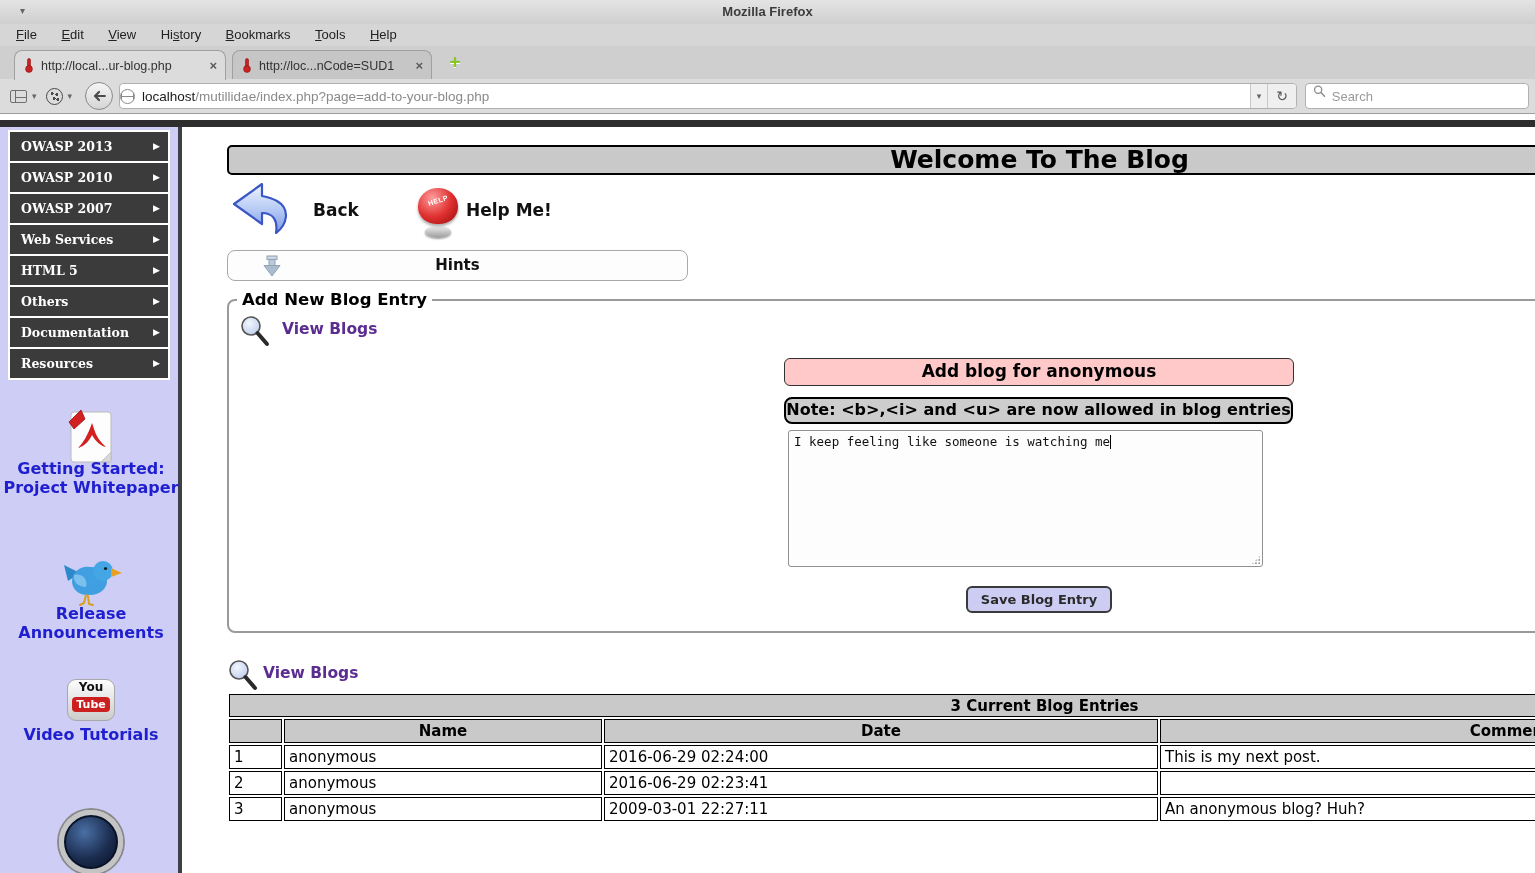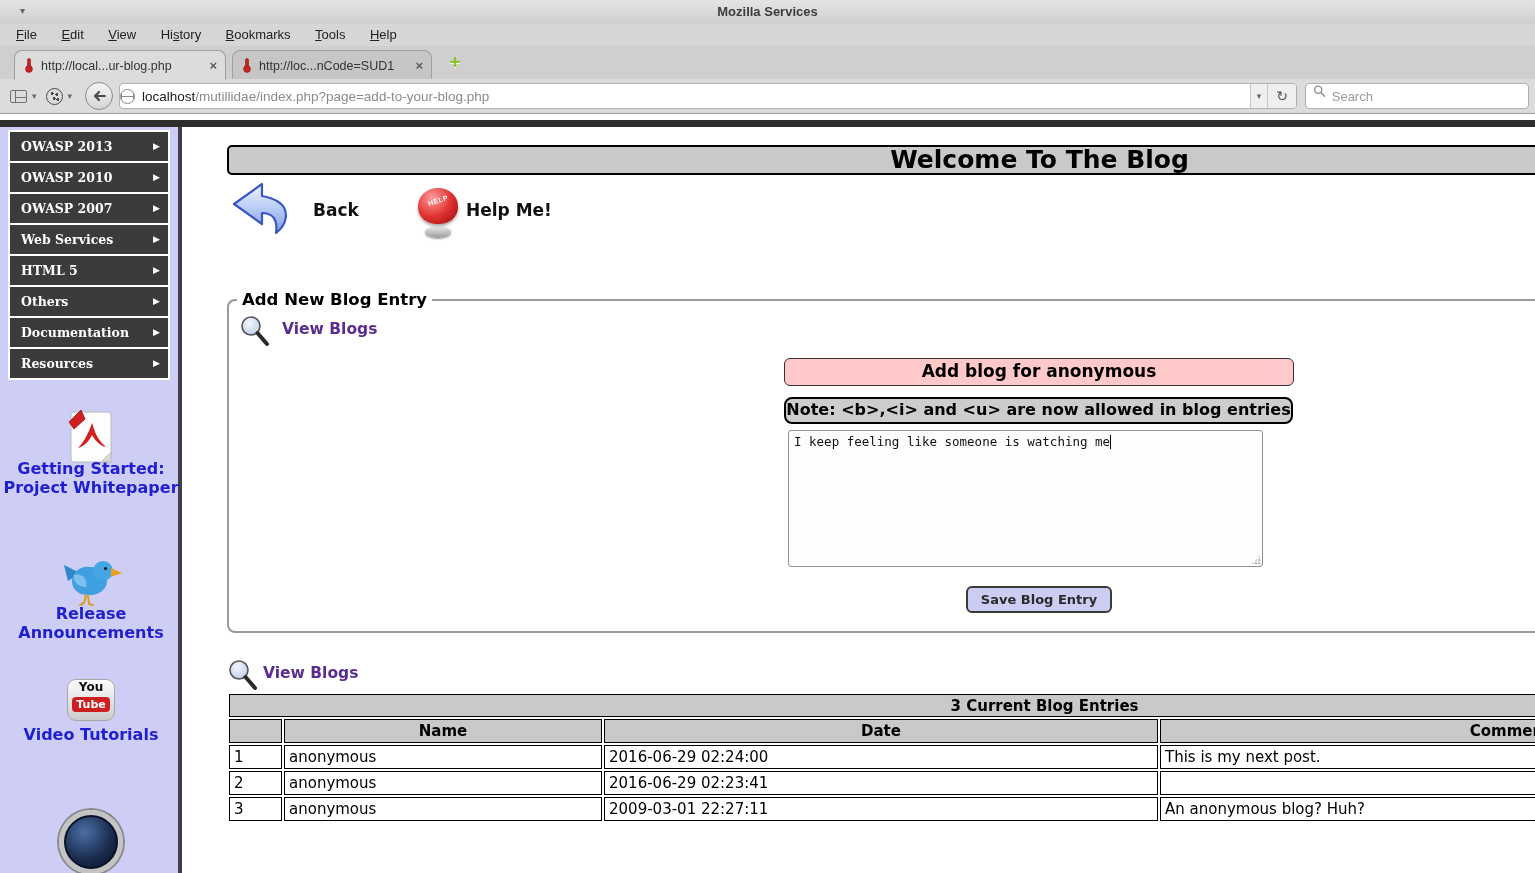--- a/index.html
+++ b/index.html
@@ -154,21 +154,21 @@
 
   .mag-icon { cursor:pointer; }
 </style>
 </head>
 <body>
 
 <div class="screen">
 
   <div class="titlebar">
     <span class="win-menu-arrow">▾</span>
-    <span class="wtitle">Mozilla Services</span>
+    <span class="wtitle">Mozilla Firefox</span>
   </div>
 
   <div class="menubar">
     <span class="mi"><span></span><span class="ak">F</span><span>ile</span></span>
     <span class="mi"><span></span><span class="ak">E</span><span>dit</span></span>
     <span class="mi"><span></span><span class="ak">V</span><span>iew</span></span>
     <span class="mi"><span>Hi</span><span class="ak">s</span><span>tory</span></span>
     <span class="mi"><span></span><span class="ak">B</span><span>ookmarks</span></span>
     <span class="mi"><span></span><span class="ak">T</span><span>ools</span></span>
     <span class="mi"><span></span><span class="ak">H</span><span>elp</span></span>
@@ -282,20 +282,28 @@
       <span class="ctrl-label" style="left:86px; top:86px;">Back</span>
 
       <div class="help-btn-icon" style="left:188px; top:72px;">
         <div class="help-base"></div>
         <div class="help-dome">
             <span>HELP</span>
           </div>
       </div>
       <span class="ctrl-label" style="left:239px; top:86px;">Help Me!</span>
 
+      <div class="hints-bar">
+        <svg width="20" height="23" viewBox="0 0 20 23">
+          <rect x="5" y="1" width="10" height="3.5" fill="#ccd6e2" stroke="#8fa3b5"></rect>
+          <rect x="7" y="4.5" width="6" height="6" fill="#b9c9d8" stroke="#8fa3b5"></rect>
+          <polygon points="2,10.5 18,10.5 10,21" fill="#aabccd" stroke="#8fa3b5"></polygon>
+        </svg>
+        <span class="hints-label">Hints</span>
+      </div>
 
       <div class="fieldset-box"></div>
       <span class="legend">Add New Blog Entry</span>
 
       <svg class="mag-icon" style="position:absolute; left:12px; top:201px;" width="31" height="33" viewBox="0 0 31 33">
         <defs>
             <radialGradient id="lens1" cx="0.4" cy="0.35" r="0.8">
           <stop offset="0" stop-color="#f2f7ff"></stop>
               <stop offset="1" stop-color="#b8c8e8"></stop>
         </radialGradient>

